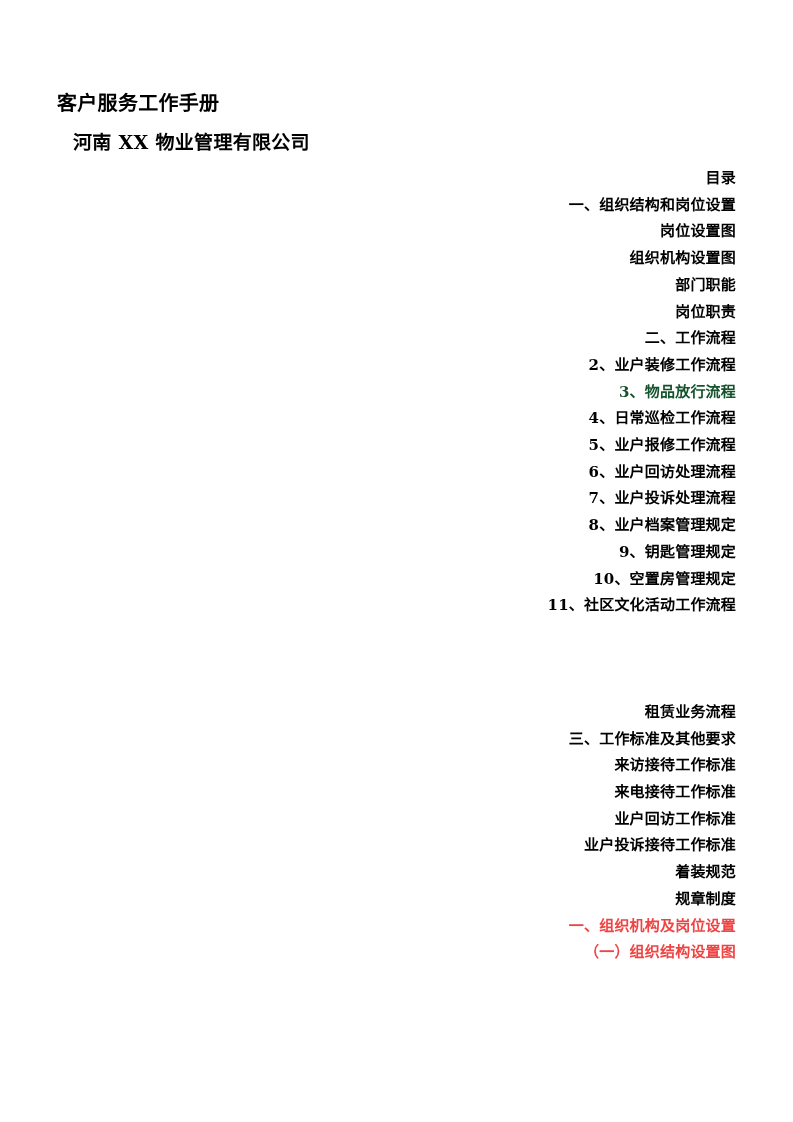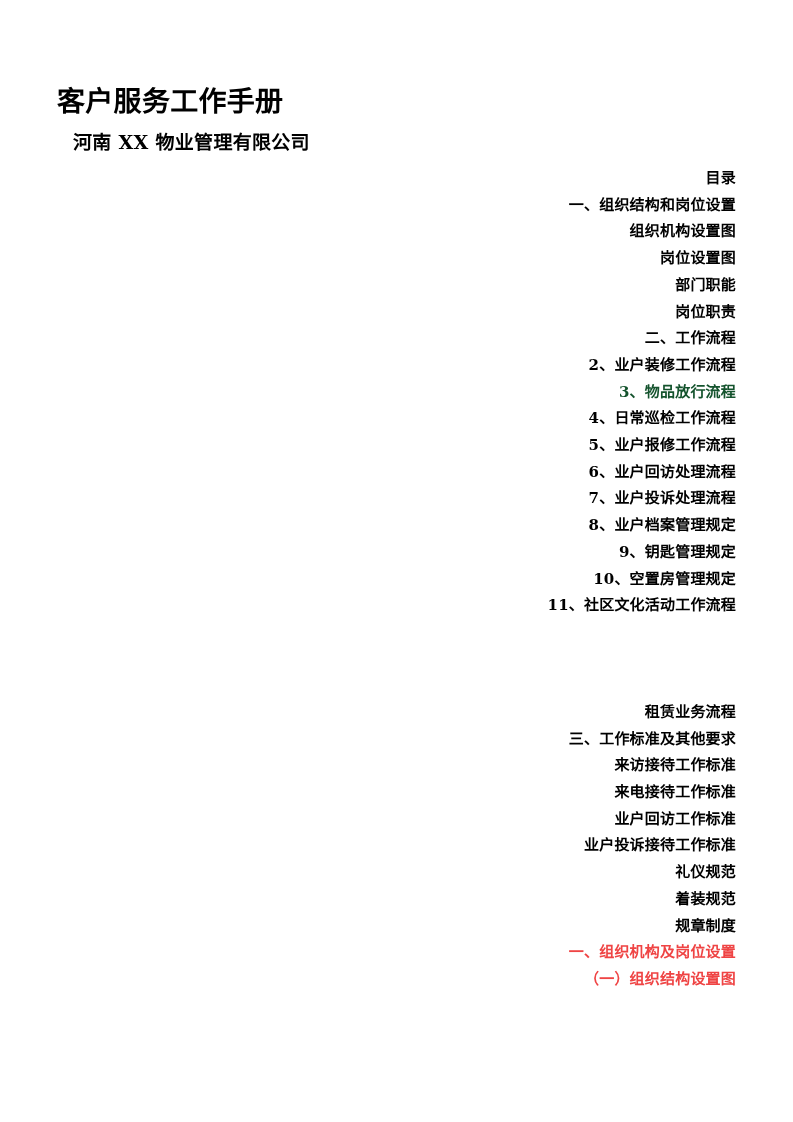--- a/index.html
+++ b/index.html
@@ -25,27 +25,26 @@
     padding: 88px 57px 0 57px;
     background: #ffffff;
   }
 
   .doc-body {
     width: 100%;
   }
 
   
   .h-title {
-    font-size: 28px;
+    font-size: 20px;
     font-weight: bold;
     line-height: 31px;
     letter-spacing: 0.3px;
     margin: 0 0 8px 0;
     white-space: nowrap;
-    font-family: Liberation Mono, monospace;
   }
   .h-subtitle {
     font-size: 19px;
     font-weight: bold;
     line-height: 30px;
     letter-spacing: 0.3px;
     margin: 0 0 8px 16px;
     white-space: nowrap;
   }
 
@@ -81,22 +80,22 @@
   <div class="doc-body">
 
     <h1 class="h-title">客户服务工作手册</h1>
 
     <h2 class="h-subtitle">河南 XX 物业管理有限公司</h2>
 
     <p class="line">目录</p>
 
     <div id="toc-block-one">
         <p class="line">一、组织结构和岗位设置</p>
+        <p class="line">岗位设置图</p>
         <p class="line">组织机构设置图</p>
-        <p class="line">岗位设置图</p>
         <p class="line">部门职能</p>
         <p class="line">岗位职责</p>
         <p class="line">二、工作流程</p>
         <p class="line">2、业户装修工作流程</p>
         <p class="line link">3、物品放行流程</p>
         <p class="line">4、日常巡检工作流程</p>
         <p class="line">5、业户报修工作流程</p>
         <p class="line">6、业户回访处理流程</p>
         <p class="line">7、业户投诉处理流程</p>
         <p class="line">8、业户档案管理规定</p>
@@ -107,21 +106,20 @@
 
     <div class="block-gap"></div>
 
     <div id="toc-block-two">
         <p class="line">租赁业务流程</p>
         <p class="line">三、工作标准及其他要求</p>
         <p class="line">来访接待工作标准</p>
         <p class="line">来电接待工作标准</p>
         <p class="line">业户回访工作标准</p>
         <p class="line">业户投诉接待工作标准</p>
-        <p class="line">礼仪规范</p>
         <p class="line">着装规范</p>
         <p class="line">规章制度</p>
         <p class="line red">一、组织机构及岗位设置</p>
         <p class="line red indent">（一）组织结构设置图</p>
       </div>
 
   </div>
 </div>
 
 </body></html>

